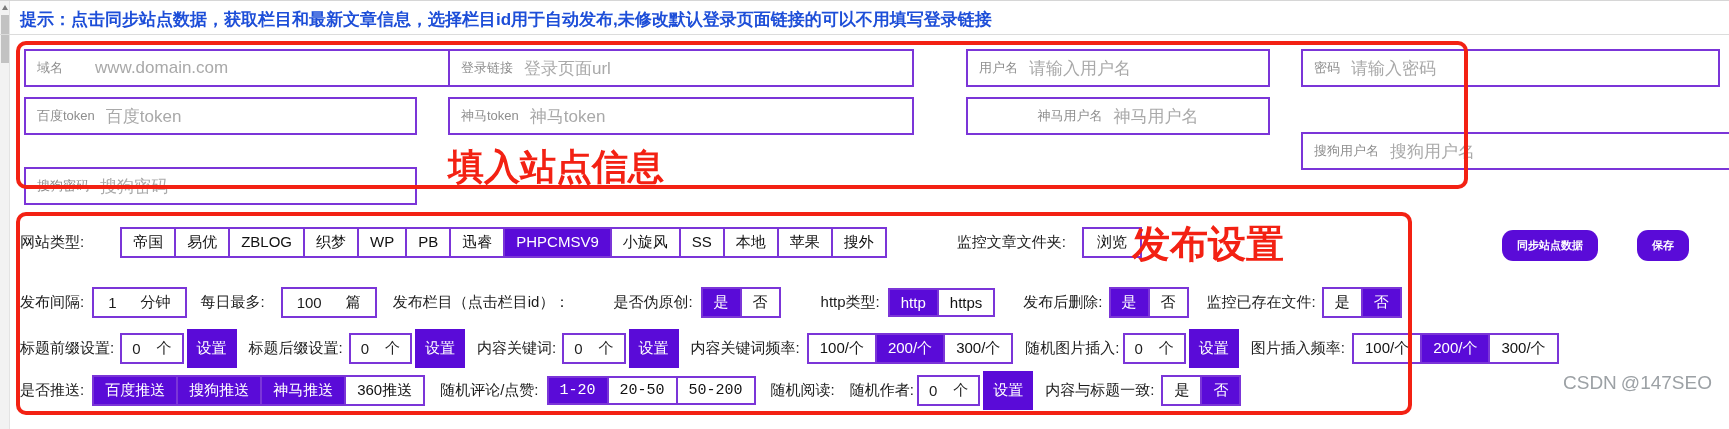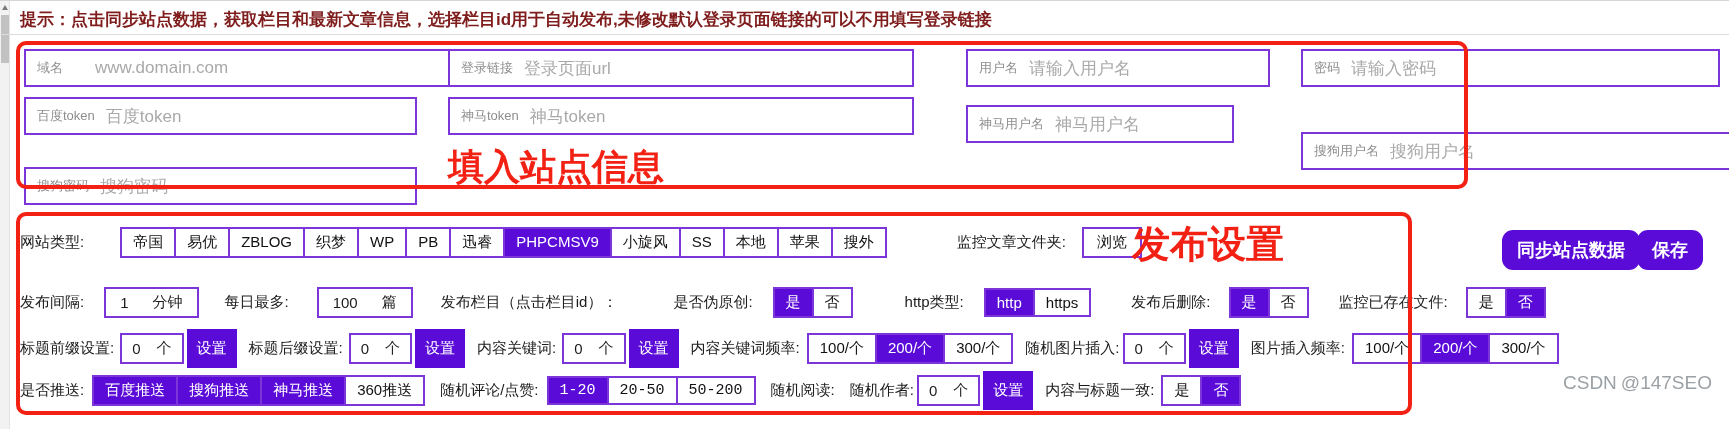--- a/index.html
+++ b/index.html
@@ -3,21 +3,21 @@
 <meta charset="utf-8">
 <style>
   :root { --accent:#5a0bd8; --pb:#7b35d8; --red:#f32113; }
   * { box-sizing:border-box; }
   html,body { margin:0; padding:0; }
   body {
     width:1729px; height:429px; position:relative; overflow:hidden;
     background:#fff; font-family:"Liberation Sans","DejaVu Sans",sans-serif;
     border-top:1px solid #d6d6d6;
   }
-  .tip { position:absolute; left:20px; top:7px; font-size:17px; font-weight:bold; color:#7f1d1d; white-space:nowrap; }
+  .tip { position:absolute; left:20px; top:7px; font-size:17px; font-weight:bold; color:#1d4ed8; white-space:nowrap; }
   .topline { position:absolute; left:0; top:33px; width:1729px; height:1px; background:#dcdcdc; }
 
   
   .sbtrack { position:absolute; left:0; top:0; width:10px; height:429px; background:#f2f2f2; border-right:1px solid #e3e3e3; }
   .sbarrow { width:0; height:0; margin:4px auto 2px auto; border-left:3px solid transparent; border-right:3px solid transparent; border-bottom:5px solid #7a7a7a; }
   .sbthumb { position:absolute; left:1px; top:14px; width:8px; height:48px; background:#c2c2c2; }
 
   
   .field { position:absolute; height:38px; border:2px solid var(--pb); background:#fff;
            display:flex; align-items:center; gap:11px; padding:0 11px; z-index:1; }
@@ -34,21 +34,21 @@
   .seg { display:inline-flex; border:2px solid var(--pb); background:#fff; align-items:stretch; }
   .seg .cell { padding:4px 11px; border-left:2px solid var(--pb); font-size:15px; color:#111; cursor:pointer; }
   .seg .cell:first-child { border-left:none; }
   .seg .cell.sel { background:var(--accent); color:#fff; }
   .numbox { display:inline-flex; align-items:center; border:2px solid var(--pb); background:#fff; padding:4px 10px; gap:16px; font-size:15px; }
   .numbox.wide { padding:4px 14px; gap:24px; }
   .setbtn { background:var(--accent); color:#fff; border:none; font-size:15px; padding:10px 10px; margin-left:3px; font-family:inherit; cursor:pointer; }
   .browse { background:#fff; border:2px solid var(--pb); font-size:15px; padding:4px 13px; font-family:inherit; cursor:pointer; color:#111; }
 
   .pbtn { position:absolute; background:var(--accent); color:#fff; border:none; border-radius:11px;
-          font-size:18px; font-weight:bold; padding:8px 15px; font-family:Liberation Mono, monospace; cursor:pointer; z-index:2; }
+          font-size:11px; font-weight:bold; padding:8px 15px; font-family:Liberation Mono, monospace; cursor:pointer; z-index:2; }
   .wm { position:absolute; left:1563px; top:371px; font-size:19px; color:#9ca1a5; z-index:7; }
   .wm span { margin-right:4px; }
 </style>
 </head>
 <body>
 
 <div class="sbtrack">
   <div class="sbarrow"></div>
   <div class="sbthumb"></div>
 </div>
@@ -73,21 +73,21 @@
   <span class="fph">请输入密码</span>
 </div>
 <div class="field" style="left:24px;top:96px;width:393px;">
   <span class="flabel">百度token</span>
   <span class="fph">百度token</span>
 </div>
 <div class="field" style="left:448px;top:96px;width:466px;">
   <span class="flabel">神马token</span>
   <span class="fph">神马token</span>
 </div>
-<div class="field" style="left:966px;top:104px;width:268px;">
+<div class="field" style="left:966px;top:96px;width:304px;justify-content:center;">
   <span class="flabel">神马用户名</span>
   <span class="fph">神马用户名</span>
 </div>
 <div class="field" style="left:1301px;top:96px;width:464px;margin-top:35px;">
   <span class="flabel">搜狗用户名</span>
   <span class="fph">搜狗用户名</span>
 </div>
 <div class="field" style="left:24px;top:166px;width:393px;">
   <span class="flabel">搜狗密码</span>
   <span class="fph">搜狗密码</span>
@@ -112,21 +112,21 @@
       <span class="cell">小旋风</span>
       <span class="cell">SS</span>
       <span class="cell">本地</span>
       <span class="cell">苹果</span>
       <span class="cell">搜外</span>
     </span>
   <span class="lbl" style="margin-left:70px;">监控文章文件夹:</span>
   <button class="browse" style="margin-left:16px;">浏览</button>
 </div>
 
-<div class="row" style="left:20px;top:286px;gap:12px;">
+<div class="row" style="left:20px;top:286px;">
   <span class="lbl">发布间隔:</span>
   <span class="numbox wide" style="margin-left:8px;">
     <span>1</span>
     <span>分钟</span>
   </span>
   <span class="lbl" style="margin-left:14px;">每日最多:</span>
   <span class="numbox wide" style="margin-left:16px;">
     <span>100</span>
     <span>篇</span>
   </span>

